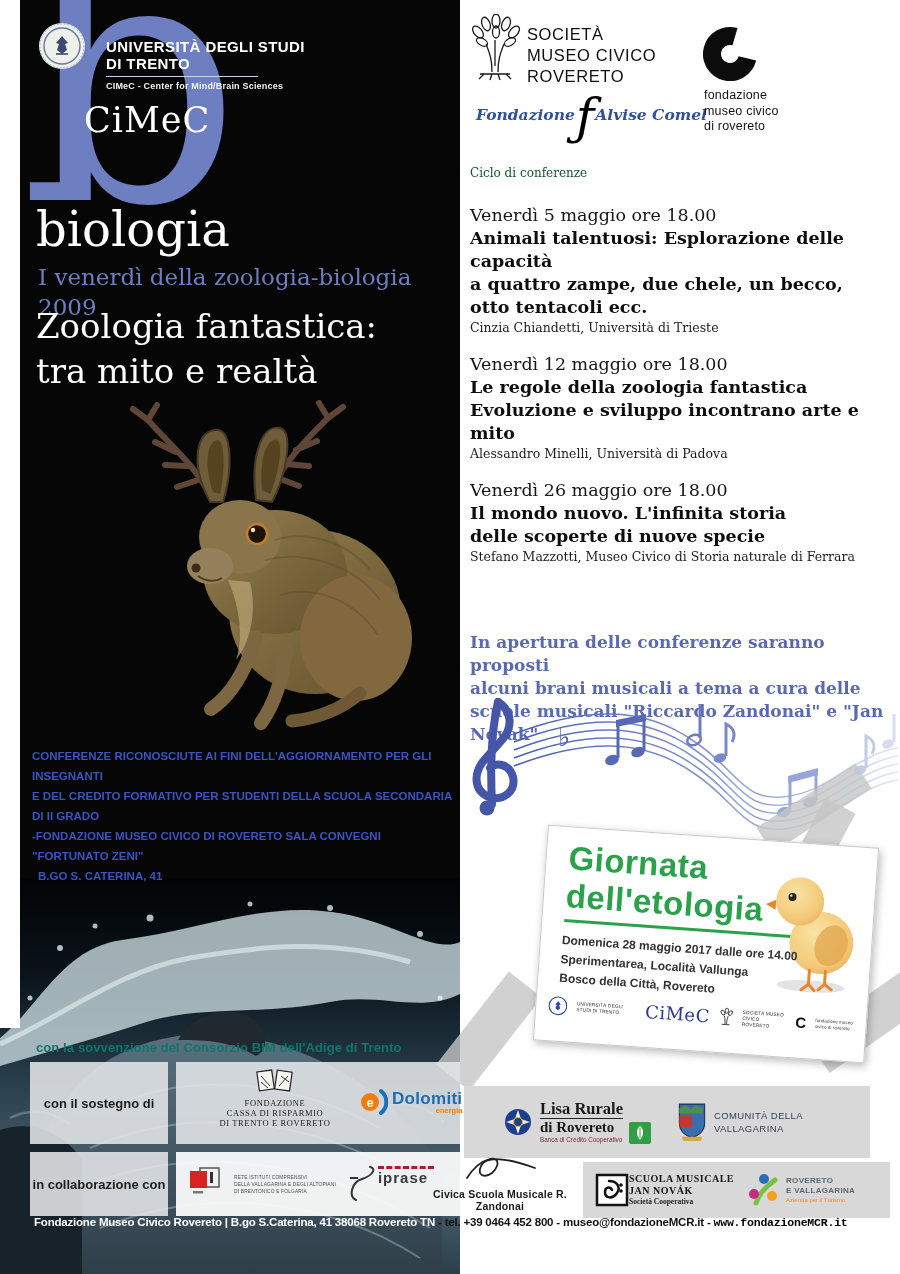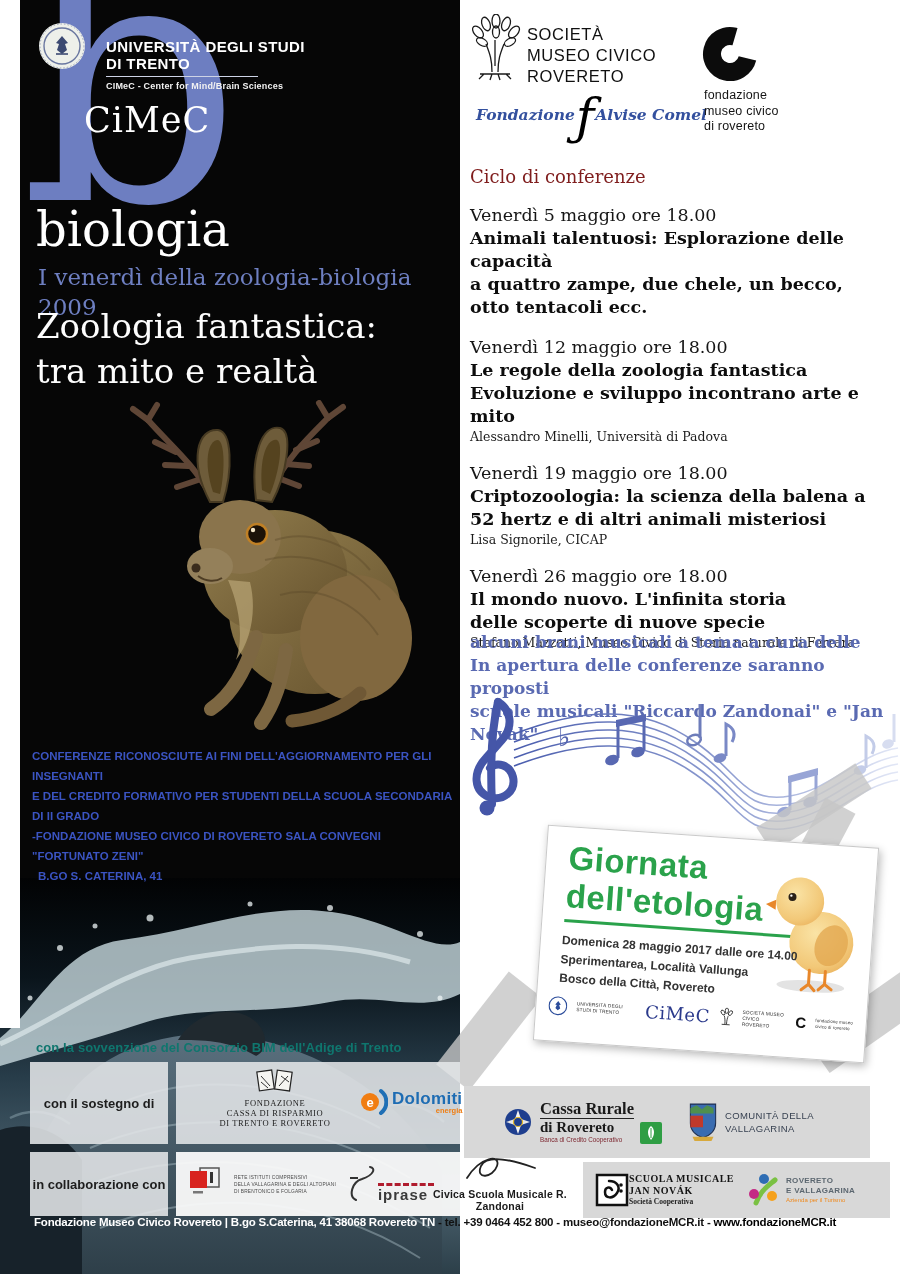--- a/index.html
+++ b/index.html
@@ -36,44 +36,44 @@
   .box-collab{left:30px;top:1152px;width:138px;height:64px;display:flex;align-items:center;justify-content:center;}
   .box-rete{left:176px;top:1152px;width:284px;height:64px;background:rgba(250,250,250,.95);
             display:flex;align-items:center;gap:12px;padding-left:10px;box-sizing:border-box;}
   .gbox-label{font-size:13px;font-weight:bold;color:#1d1d1d;}
   .cassa-logo{position:absolute;left:24px;top:6px;width:150px;text-align:center;}
   .cassa-lines{font-family:"Liberation Serif",serif;font-size:8.5px;letter-spacing:.6px;color:#222;line-height:10px;}
   .dolomiti{position:absolute;left:182px;top:24px;display:flex;align-items:center;gap:4px;}
   .dolomiti-name{font-size:17px;font-weight:bold;color:#1d6cb3;letter-spacing:.3px;line-height:17px;}
   .dolomiti-sub{font-size:7.5px;font-weight:bold;color:#ef7d12;text-align:right;line-height:8px;}
   .rete-text{font-size:4.8px;color:#4a4a4a;line-height:7px;letter-spacing:.2px;}
-  .iprase{display:flex;align-items:flex-end;gap:2px;}
+  .iprase{display:flex;align-items:flex-start;gap:2px;}
   .iprase-dash{width:56px;border-top:3px dashed #b01c2e;margin-bottom:2px;}
   .iprase-name{font-size:15px;font-weight:bold;color:#3a3a3a;letter-spacing:1px;line-height:14px;}
   .civica{position:absolute;left:410px;top:1154px;width:180px;z-index:6;text-align:center;}
   .civica-name{font-size:10.5px;font-weight:bold;color:#1a1a1a;letter-spacing:.2px;}
 
   
   .footer{position:absolute;left:34px;top:1216px;width:860px;z-index:7;white-space:nowrap;
           font-size:11.5px;font-weight:bold;letter-spacing:-.2px;}
   .footer .f-white{color:#fff;}
   .footer .f-black{color:#111;}
-  .footer .f-site{color:#000;}
+  .footer .f-site{color:#000;font-family:Liberation Mono, monospace;}
 
   
   .r-tree{position:absolute;left:468px;top:14px;}
   .r-societa{position:absolute;left:527px;top:24px;color:#101010;font-size:16.5px;line-height:21px;letter-spacing:.6px;}
   .r-comel{position:absolute;left:476px;top:94px;display:flex;align-items:center;}
   .comel-txt{font-family:"DejaVu Serif","Liberation Serif",serif;font-style:italic;font-weight:bold;
              color:#33509e;font-size:15.5px;}
   .comel-glyph{font-family:"DejaVu Serif",serif;font-style:italic;font-size:50px;color:#000;
                line-height:40px;margin:0 1px;position:relative;top:3px;}
   .r-clogo{position:absolute;left:702px;top:26px;}
   .r-fmcr{position:absolute;left:704px;top:88px;color:#141414;font-size:12.5px;line-height:15.5px;letter-spacing:.2px;}
-  .ciclo{position:absolute;left:470px;top:166px;color:#7f1d1d;font-size:18px;}
+  .ciclo{position:absolute;left:470px;top:166px;color:#14532d;font-size:12px;}
   .events{position:absolute;left:470px;top:204px;width:430px;color:#101010;}
   .event{margin-bottom:17px;}
   .ev-date{font-size:17.5px;line-height:23px;color:#161616;}
   .ev-title{font-size:17.5px;font-weight:bold;line-height:23px;color:#0d0d0d;}
   .ev-speaker{font-size:12.5px;line-height:17px;color:#1c1c1c;}
   .music-para{position:absolute;left:470px;top:631px;color:#5a6ab2;font-weight:bold;
               font-size:17px;line-height:23px;font-family:"DejaVu Serif","Liberation Serif",serif;}
   .music-svg{position:absolute;left:462px;top:694px;z-index:2;}
 
   
@@ -345,44 +345,39 @@
   </div>
 
   <div class="ciclo serif">Ciclo di conferenze</div>
 
   <div class="events serif">
     <div class="event">
       <div class="ev-date">Venerdì 5 maggio ore 18.00</div>
       <div class="ev-title">Animali talentuosi: Esplorazione delle capacità</div>
       <div class="ev-title">a quattro zampe, due chele, un becco,</div>
       <div class="ev-title">otto tentacoli ecc.</div>
+      <div class="ev-speaker">Cinzia Chiandetti, Università di Trieste</div>
     </div>
     <div class="event">
       <div class="ev-date">Venerdì 12 maggio ore 18.00</div>
       <div class="ev-title">Le regole della zoologia fantastica</div>
       <div class="ev-title">Evoluzione e sviluppo incontrano arte e mito</div>
       <div class="ev-speaker">Alessandro Minelli, Università di Padova</div>
     </div>
     <div class="event">
-      <div class="ev-date">Venerdì 19 maggio ore 18.00</div>
-      <div class="ev-title">Criptozoologia: la scienza della balena a</div>
-      <div class="ev-title">52 hertz e di altri animali misteriosi</div>
-      <div class="ev-speaker">Lisa Signorile, CICAP</div>
-    </div>
-    <div class="event">
       <div class="ev-date">Venerdì 26 maggio ore 18.00</div>
       <div class="ev-title">Il mondo nuovo. L'infinita storia</div>
       <div class="ev-title">delle scoperte di nuove specie</div>
       <div class="ev-speaker">Stefano Mazzotti, Museo Civico di Storia naturale di Ferrara</div>
     </div>
   </div>
 
   <div class="music-para">
+    <div>In apertura delle conferenze saranno proposti</div>
     <div>alcuni brani musicali a tema a cura delle</div>
-    <div>In apertura delle conferenze saranno proposti</div>
     <div>scuole musicali "Riccardo Zandonai" e "Jan Novàk"</div>
   </div>
 
   <svg class="music-svg" width="438" height="158" viewBox="0 0 438 158">
     <defs>
       <linearGradient id="mgrad" x1="0" y1="0" x2="1" y2="0">
         <stop offset="0" stop-color="#4a5dae"></stop>
           <stop offset=".55" stop-color="#8d9cd0"></stop>
           <stop offset="1" stop-color="#e2e7f6"></stop>
       </linearGradient>
@@ -483,21 +478,21 @@
 
   <div class="band band1">
     <div class="cr-group">
       <svg width="32" height="32" viewBox="0 0 32 32">
         <circle cx="16" cy="16" r="13" fill="#1e3e8e"></circle>
         <path d="M16 4 L20 16 L16 28 L12 16 Z" fill="#f2f2f2"></path>
         <path d="M4 16 L16 12 L28 16 L16 20 Z" fill="#e8e8e8"></path>
         <circle cx="16" cy="16" r="4.5" fill="#1e3e8e" stroke="#e8b923" stroke-width="1.2"></circle>
       </svg>
       <div>
-        <div class="cr-name1">Cassa Rurale</div>
+        <div class="cr-name1">Lisa Rurale</div>
         <div class="cr-name2">di Rovereto</div>
         <div class="cr-sub">Banca di Credito Cooperativo</div>
       </div>
       <svg width="22" height="22" viewBox="0 0 22 22" style="align-self:flex-end">
         <rect width="22" height="22" rx="2" fill="#2f9e44"></rect>
         <path d="M11 4 C15 7 15 13 11 18 C7 13 7 7 11 4 Z" fill="#fff"></path>
         <path d="M11 6 V16" stroke="#2f9e44" stroke-width="1"></path>
       </svg>
     </div>
     <div class="com-group">

